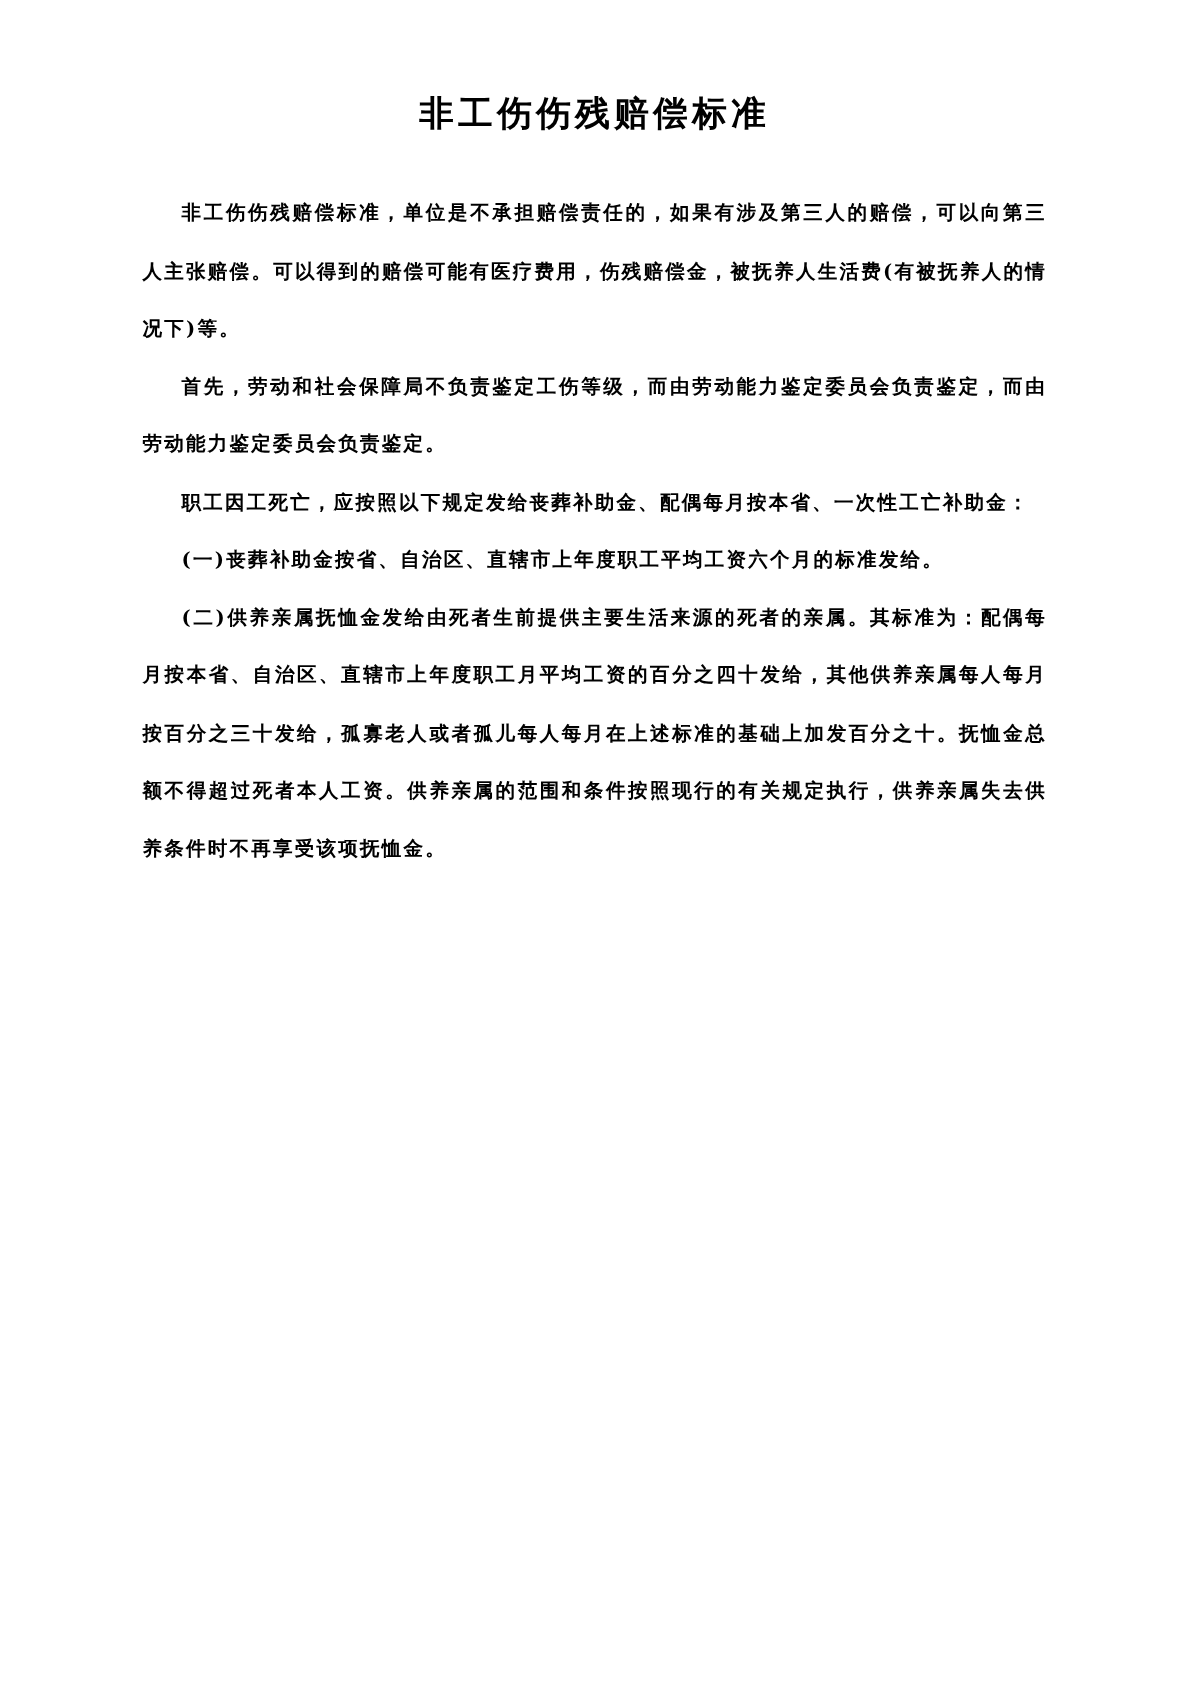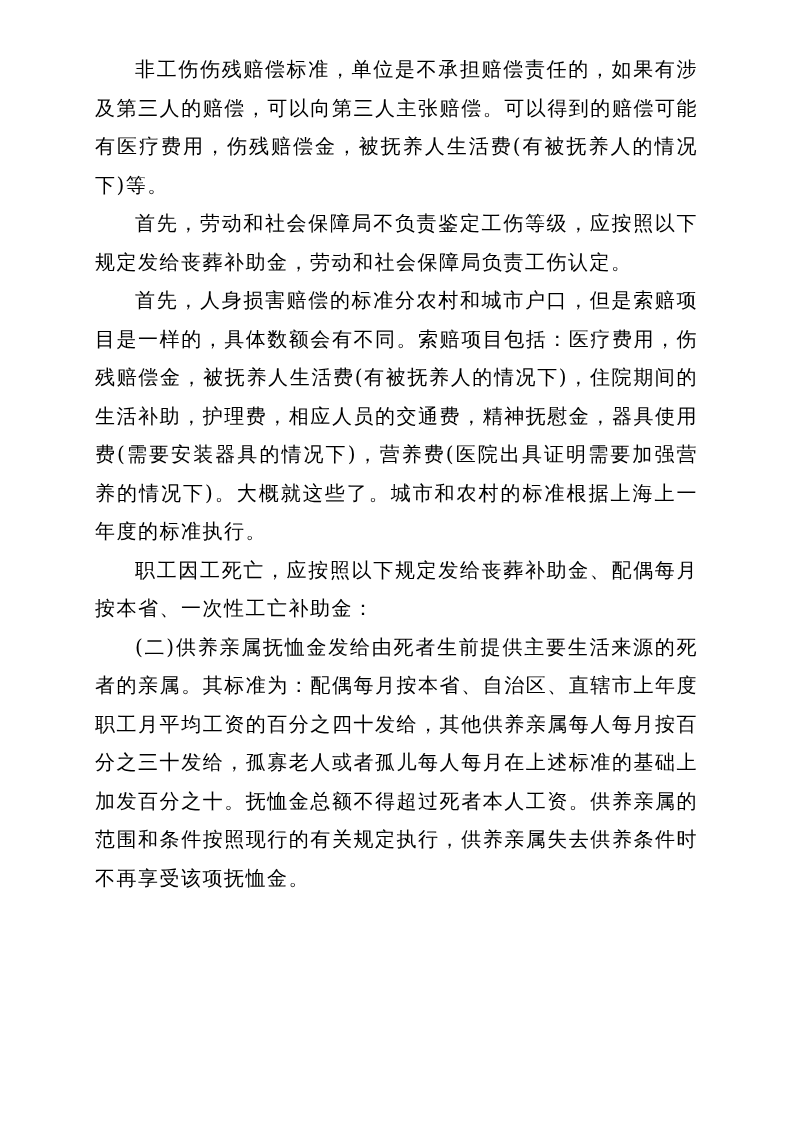--- a/index.html
+++ b/index.html
@@ -26,34 +26,36 @@
     font-weight: bold;
     text-align: center;
     letter-spacing: 3px;
     line-height: 36px;
     margin: 16px 0 30px 0;
   }
   .doc-heading:first-child {
     margin-top: 8px;
   }
   .doc-para {
-    font-size: 20px;
+    font-size: 13px;
     line-height: 38.5px;
     letter-spacing: 1.5px;
     text-align: justify;
     text-justify: inter-character;
     text-indent: 2em;
     margin: 0;
     word-break: break-all;
+    font-weight: bold;
   }
 </style>
 </head>
 <body>
 
 <div class="page">
   <div>
+      <h1 class="doc-heading">非工伤伤残赔偿标准</h1>
       <p class="doc-para">非工伤伤残赔偿标准，单位是不承担赔偿责任的，如果有涉及第三人的赔偿，可以向第三人主张赔偿。可以得到的赔偿可能有医疗费用，伤残赔偿金，被抚养人生活费(有被抚养人的情况下)等。</p>
-      <p class="doc-para">首先，劳动和社会保障局不负责鉴定工伤等级，应按照以下规定发给丧葬补助金，劳动和社会保障局负责工伤认定。</p>
-      <p class="doc-para">首先，人身损害赔偿的标准分农村和城市户口，但是索赔项目是一样的，具体数额会有不同。索赔项目包括：医疗费用，伤残赔偿金，被抚养人生活费(有被抚养人的情况下)，住院期间的生活补助，护理费，相应人员的交通费，精神抚慰金，器具使用费(需要安装器具的情况下)，营养费(医院出具证明需要加强营养的情况下)。大概就这些了。城市和农村的标准根据上海上一年度的标准执行。</p>
+      <p class="doc-para">首先，劳动和社会保障局不负责鉴定工伤等级，而由劳动能力鉴定委员会负责鉴定，而由劳动能力鉴定委员会负责鉴定。</p>
       <p class="doc-para">职工因工死亡，应按照以下规定发给丧葬补助金、配偶每月按本省、一次性工亡补助金：</p>
+      <p class="doc-para">(一)丧葬补助金按省、自治区、直辖市上年度职工平均工资六个月的标准发给。</p>
       <p class="doc-para">(二)供养亲属抚恤金发给由死者生前提供主要生活来源的死者的亲属。其标准为：配偶每月按本省、自治区、直辖市上年度职工月平均工资的百分之四十发给，其他供养亲属每人每月按百分之三十发给，孤寡老人或者孤儿每人每月在上述标准的基础上加发百分之十。抚恤金总额不得超过死者本人工资。供养亲属的范围和条件按照现行的有关规定执行，供养亲属失去供养条件时不再享受该项抚恤金。</p>
     </div>
 </div>
 
 </body></html>

